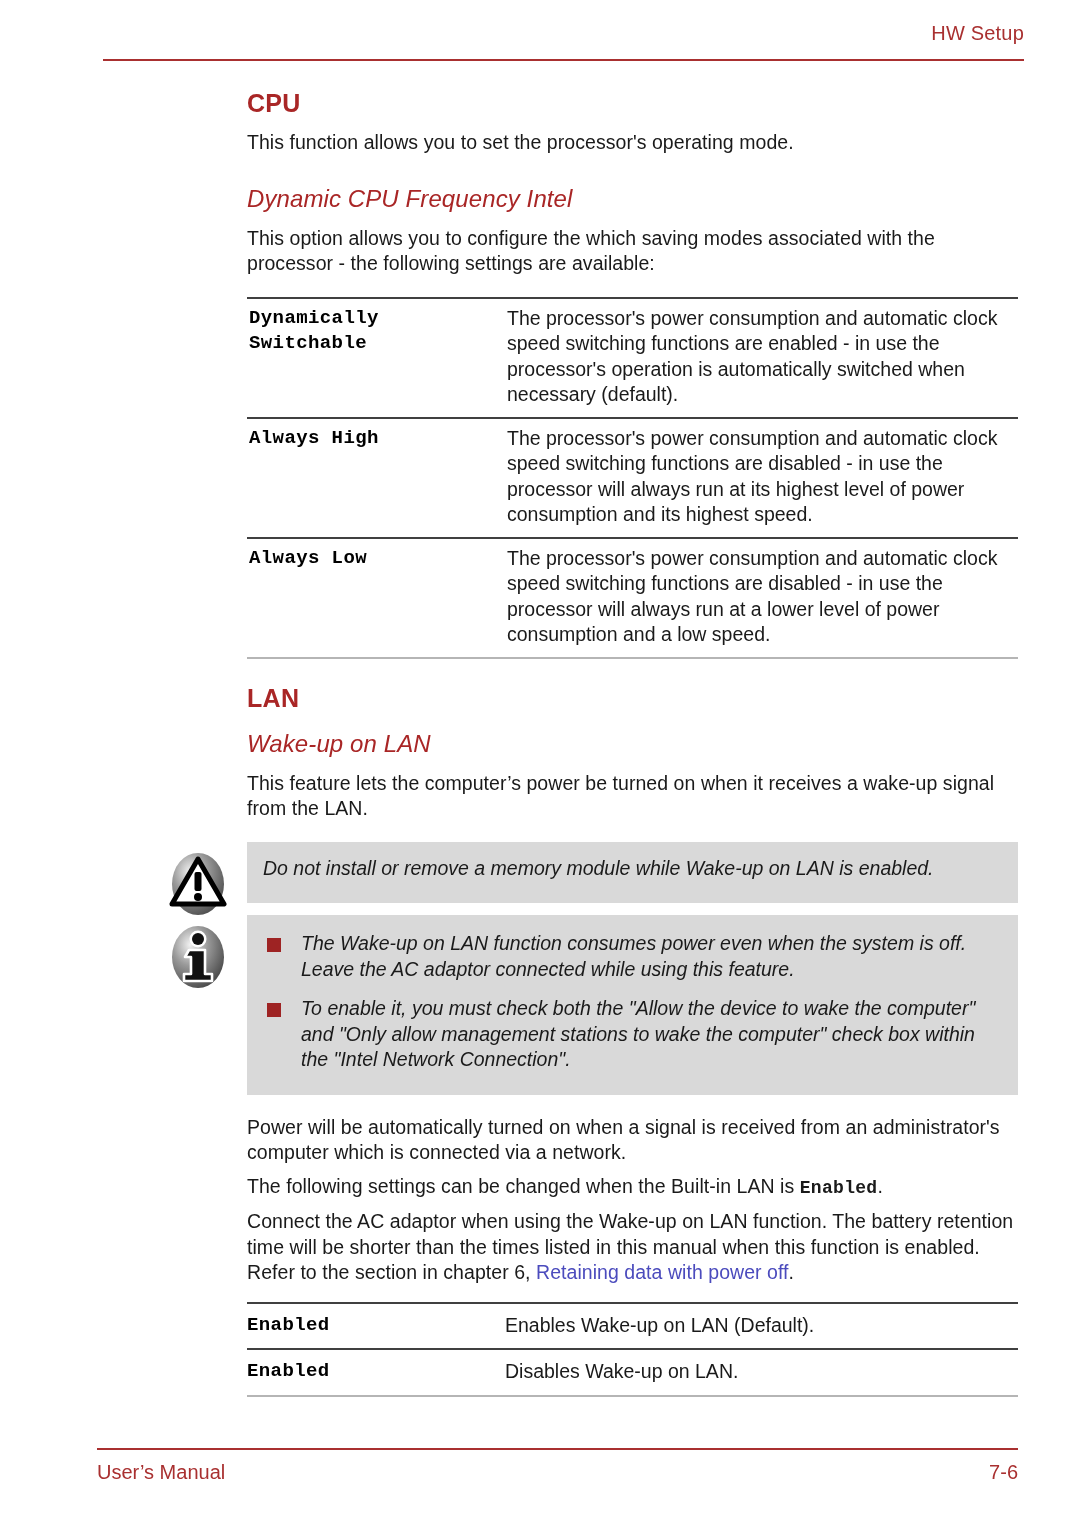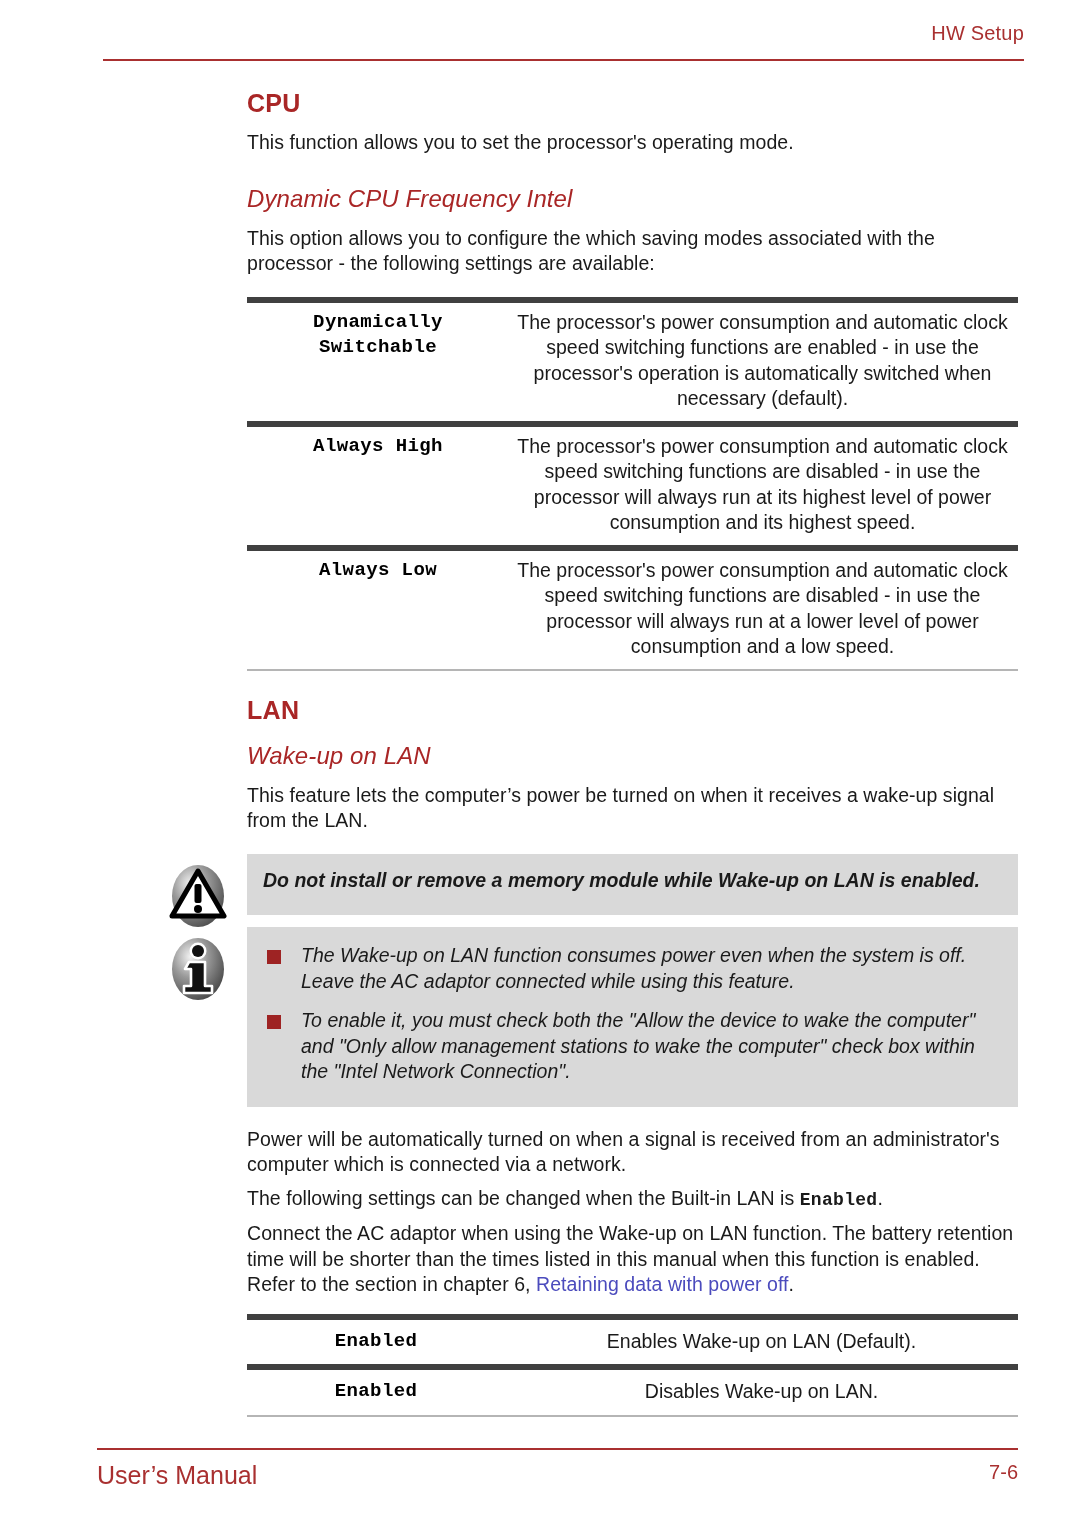--- a/index.html
+++ b/index.html
@@ -92,22 +92,21 @@
   .xref {
     color: #4b4bbd;
   }
 
   
   .def-table {
     width: 771px;
     border-collapse: collapse;
   }
   .def-table tr {
-    border-top: 6px solid #404040;
-    text-align: center;
+    border-top: 2px solid #404040;
   }
   .def-table tr:last-child {
     border-bottom: 2px solid #b5b5b5;
   }
   .def-table td {
     vertical-align: top;
     padding: 7px 0 9px 0;
   }
   .def-table td.term {
     width: 258px;
@@ -136,21 +135,20 @@
     box-sizing: border-box;
   }
   .callout-text {
     font-size: 19.5px;
     font-style: italic;
     line-height: 25.5px;
     color: #1a1a1a;
   }
   .callout.warning {
     padding: 14px 16px 22px 16px;
-    font-weight: bold;
   }
   .callout.info {
     padding: 16px 16px 22px 16px;
   }
 
   .callout-icon {
     position: absolute;
     left: -80px;
     top: 8px;
     width: 62px;
@@ -188,21 +186,21 @@
     position: absolute;
     left: 0; top: 0;
     width: 921px;
     height: 2px;
     background: #a93030;
   }
   .footer-left {
     position: absolute;
     left: 0;
     top: 13px;
-    font-size: 25px;
+    font-size: 20px;
     color: #a93030;
     white-space: nowrap;
   }
   .footer-right {
     position: absolute;
     right: 0;
     top: 13px;
     font-size: 20px;
     color: #a93030;
     white-space: nowrap;

